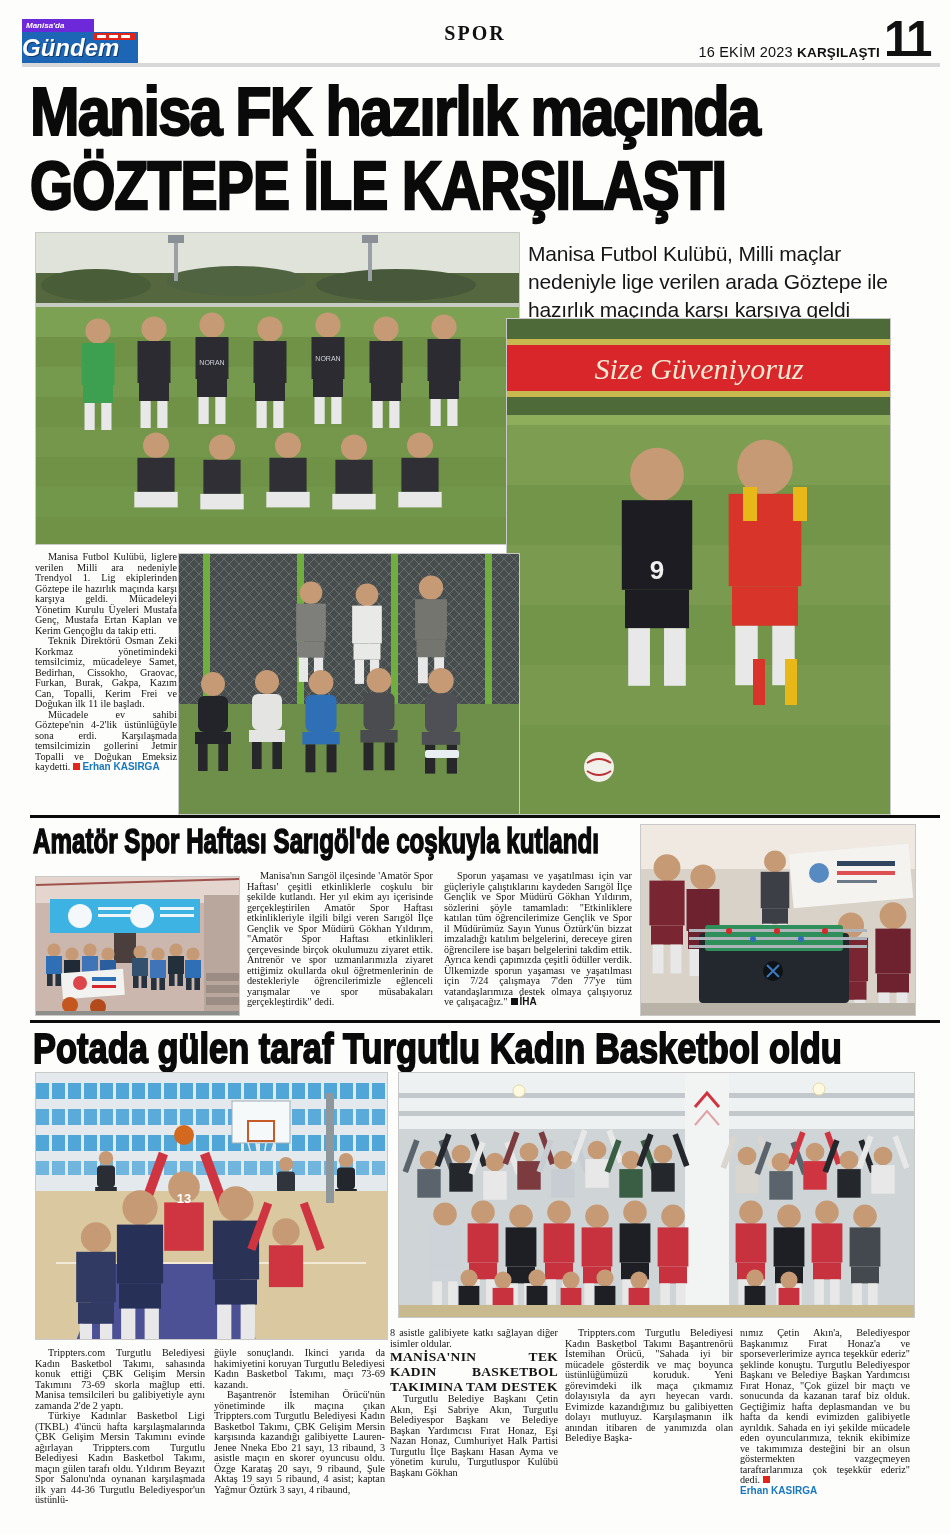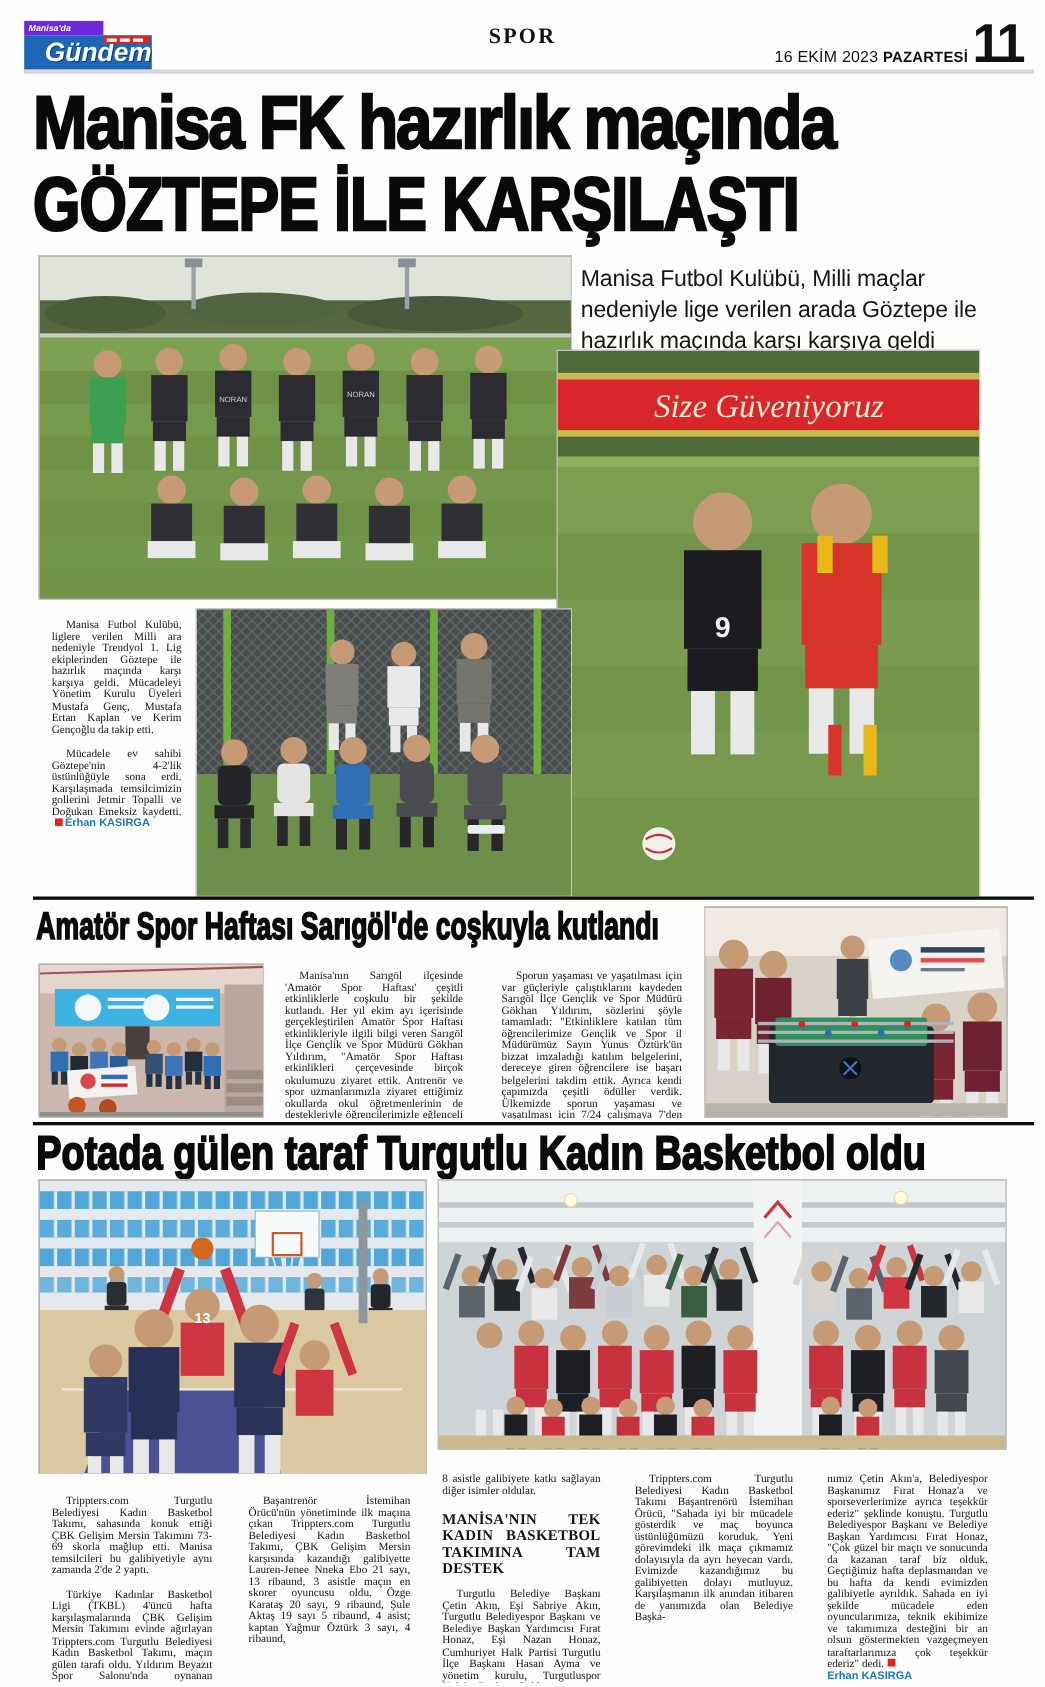--- a/index.html
+++ b/index.html
@@ -5,42 +5,42 @@
   html,body{margin:0;padding:0;background:#e9e9e9;}
   .page{position:relative;width:950px;height:1534px;background:#fdfdfc;margin:0 auto;overflow:hidden;
         font-family:"Liberation Sans",sans-serif;color:#111;}
   .abs{position:absolute;}
 
   
   .masthead{left:22px;top:19px;width:116px;height:47px;}
   .mast-top{position:absolute;left:0;top:0;width:72px;height:13px;background:#6d28d9;color:#fff;
             font-style:italic;font-weight:bold;font-size:8px;line-height:13px;padding-left:4px;box-sizing:border-box;}
   .mast-main{position:absolute;left:0;top:13px;width:116px;height:34px;background:#1d66b5;color:#fff;
-             font-style:italic;font-weight:bold;font-size:24px;line-height:32px;text-align:right;
+             font-style:italic;font-weight:bold;font-size:24px;line-height:32px;text-align:left;
              text-shadow:1px 1px 0 #0c3a6e;}
   .mast-strip{position:absolute;right:2px;top:14px;width:42px;height:7px;background:#e1251b;}
   .mast-strip i{position:absolute;top:2px;width:9px;height:3px;background:#fff;}
   .section-title{left:380px;top:22px;width:190px;text-align:center;font-family:"Liberation Serif",serif;
                  font-weight:bold;font-size:20px;letter-spacing:2px;}
   .dateline{left:640px;top:44px;width:240px;text-align:right;font-size:14.5px;letter-spacing:.2px;}
   .dateline b{font-size:13.5px;}
   .pagenum{left:884px;top:10px;width:60px;font-weight:bold;font-size:50px;letter-spacing:-2px;
            transform:scaleX(.95);transform-origin:left top;}
   .head-rule{left:22px;top:63px;width:918px;height:4px;background:#d8d8d8;}
 
   
   .hl{font-weight:bold;color:#0a0a0a;white-space:nowrap;transform-origin:left top;}
   .hl1{left:30px;top:72px;font-size:64px;letter-spacing:-2px;-webkit-text-stroke:2px #0a0a0a;transform:scale(.93,1.06);}
   .hl2{left:30px;top:146px;font-size:66px;letter-spacing:-1px;-webkit-text-stroke:2.4px #0a0a0a;transform:scale(.84,1.04);}
   .subhead{left:528px;top:224px;width:392px;font-size:21px;line-height:28px;color:#161616;letter-spacing:-.2px;margin-top:16px;}
 
   
   .body-col{font-family:"Liberation Serif",serif;font-size:10.2px;line-height:10.5px;text-align:justify;
             color:#141414;overflow:hidden;}
-  .body-col p{margin:12px;text-indent:13px;}
+  .body-col p{margin:0;text-indent:13px;}
   .sq{display:inline-block;width:7px;height:7px;margin:0 2px 0 3px;}
   .sq-red{background:#e1251b;}
   .sq-blk{background:#111;}
   .byline-blue{color:#1878be;font-family:"Liberation Sans",sans-serif;font-weight:bold;font-size:10px;}
   .agency{font-weight:bold;font-family:"Liberation Sans",sans-serif;font-size:10px;color:#111;}
 
   .rule-black{left:30px;width:910px;height:3px;background:#0b0b0b;}
 
   
   .hl-amator{left:33px;top:822px;font-size:31px;-webkit-text-stroke:1.4px #0a0a0a;transform:scale(.78,1.12);}
@@ -99,21 +99,21 @@
     <div class="mast-main">Gündem</div>
     <div class="mast-strip">
         <i style="left:3px"></i>
         <i style="left:15px"></i>
         <i style="left:27px"></i>
       </div>
   </div>
   <div class="abs section-title">SPOR</div>
   <div class="abs dateline">
     <span>16 EKİM 2023</span>
-    <b>PAZARTESİ</b>
+    <b>KARŞILAŞTI</b>
   </div>
   <div class="abs pagenum">11</div>
   <div class="abs head-rule"></div>
 
   <div class="abs hl hl1">Manisa FK hazırlık maçında</div>
   <div class="abs hl hl2">GÖZTEPE İLE KARŞILAŞTI</div>
 
   <div class="abs photo" style="left:35px;top:232px;width:485px;height:313px">
     <svg width="485" height="313" viewBox="0 0 485 313">
       <rect width="485" height="62" fill="#dfe3da"></rect>
@@ -169,20 +169,21 @@
       <rect x="246" y="340" width="12" height="46" fill="#d8342a"></rect>
         <rect x="278" y="340" width="12" height="46" fill="#e8b718"></rect>
       <text x="150" y="260" font-size="26" fill="#efefef" text-anchor="middle" font-family="Liberation Sans" font-weight="bold">9</text>
       <circle cx="92" cy="448" r="15" fill="#f2f0ea"></circle>
         <path d="M80 444 q12 -8 24 0 M80 452 q12 8 24 0" stroke="#b33" fill="none" stroke-width="2"></path>
     </svg>
   </div>
 
   <div class="abs body-col" style="left:35px;top:552px;width:142px;height:262px">
     <p>Manisa Futbol Kulübü, liglere verilen Milli ara nedeniyle Trendyol 1. Lig ekiplerinden Göztepe ile hazırlık maçında karşı karşıya geldi. Mücadeleyi Yönetim Kurulu Üyeleri Mustafa Genç, Mustafa Ertan Kaplan ve Kerim Gençoğlu da takip etti.</p>
+    <p>Teknik Direktörü Osman Zeki Korkmaz yönetimindeki temsilcimiz, mücadeleye Samet, Bedirhan, Cissokho, Graovac, Furkan, Burak, Gakpa, Kazım Can, Topalli, Kerim Frei ve Doğukan ilk 11 ile başladı.</p>
     <p><span>Mücadele ev sahibi Göztepe'nin 4-2'lik üstünlüğüyle sona erdi. Karşılaşmada temsilcimizin gollerini Jetmir Topalli ve Doğukan Emeksiz kaydetti.</span><span class="sq sq-red"></span><span class="byline-blue">Erhan KASIRGA</span></p>
   </div>
 
   <div class="abs photo" style="left:178px;top:553px;width:342px;height:262px">
     <svg width="342" height="262" viewBox="0 0 342 262">
       <rect width="342" height="262" fill="#8d9383"></rect>
       <rect width="342" height="150" fill="#474c4c"></rect>
       <rect x="0" y="0" width="342" height="150" fill="url(#fence)" opacity=".25"></rect>
       <defs>
           <pattern id="fence" width="10" height="10" patternUnits="userSpaceOnUse">
@@ -365,20 +366,21 @@
       <use href="#f-kid" transform="translate(390,198) scale(2.6)" style="color:#c8323e"></use>
       <rect y="232" width="517" height="14" fill="#c9b98f"></rect>
     </svg>
   </div>
 
   <div class="abs body-col" style="left:35px;top:1348px;width:170px;height:182px">
     <p>Trippters.com Turgutlu Belediyesi Kadın Basketbol Takımı, sahasında konuk ettiği ÇBK Gelişim Mersin Takımını 73-69 skorla mağlup etti. Manisa temsilcileri bu galibiyetiyle aynı zamanda 2'de 2 yaptı.</p>
     <p>Türkiye Kadınlar Basketbol Ligi (TKBL) 4'üncü hafta karşılaşmalarında ÇBK Gelişim Mersin Takımını evinde ağırlayan Trippters.com Turgutlu Belediyesi Kadın Basketbol Takımı, maçın gülen tarafı oldu. Yıldırım Beyazıt Spor Salonu'nda oynanan karşılaşmada ilk yarı 44-36 Turgutlu Belediyespor'un üstünlü-</p>
   </div>
   <div class="abs body-col" style="left:214px;top:1348px;width:171px;height:182px">
+    <p style="text-indent:0">ğüyle sonuçlandı. İkinci yarıda da hakimiyetini koruyan Turgutlu Belediyesi Kadın Basketbol Takımı, maçı 73-69 kazandı.</p>
     <p>Başantrenör İstemihan Örücü'nün yönetiminde ilk maçına çıkan Trippters.com Turgutlu Belediyesi Kadın Basketbol Takımı, ÇBK Gelişim Mersin karşısında kazandığı galibiyette Lauren-Jenee Nneka Ebo 21 sayı, 13 ribaund, 3 asistle maçın en skorer oyuncusu oldu. Özge Karataş 20 sayı, 9 ribaund, Şule Aktaş 19 sayı 5 ribaund, 4 asist; kaptan Yağmur Öztürk 3 sayı, 4 ribaund,</p>
   </div>
   <div class="abs body-col" style="left:390px;top:1328px;width:168px;height:202px">
     <p style="text-indent:0">8 asistle galibiyete katkı sağlayan diğer isimler oldular.</p>
     <p class="subhead-serif">MANİSA'NIN TEK KADIN BASKETBOL TAKIMINA TAM DESTEK</p>
     <p>Turgutlu Belediye Başkanı Çetin Akın, Eşi Sabriye Akın, Turgutlu Belediyespor Başkanı ve Belediye Başkan Yardımcısı Fırat Honaz, Eşi Nazan Honaz, Cumhuriyet Halk Partisi Turgutlu İlçe Başkanı Hasan Ayma ve yönetim kurulu, Turgutluspor Kulübü Başkanı Gökhan</p>
   </div>
   <div class="abs body-col" style="left:565px;top:1328px;width:168px;height:202px">
     <p>Trippters.com Turgutlu Belediyesi Kadın Basketbol Takımı Başantrenörü İstemihan Örücü, "Sahada iyi bir mücadele gösterdik ve maç boyunca üstünlüğümüzü koruduk. Yeni görevimdeki ilk maça çıkmamız dolayısıyla da ayrı heyecan vardı. Evimizde kazandığımız bu galibiyetten dolayı mutluyuz. Karşılaşmanın ilk anından itibaren de yanımızda olan Belediye Başka-</p>
   </div>

